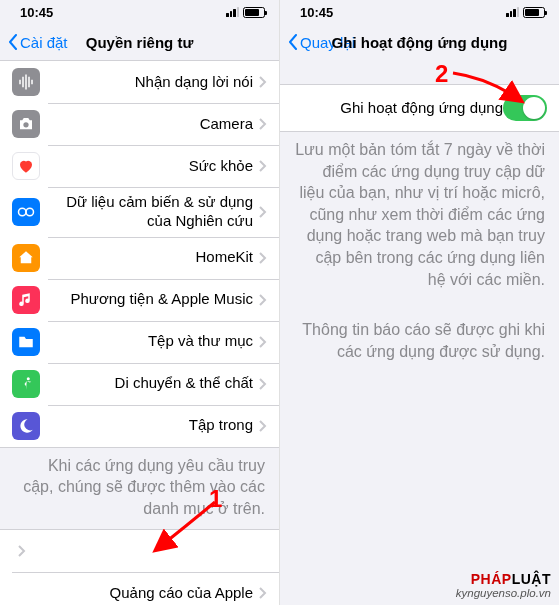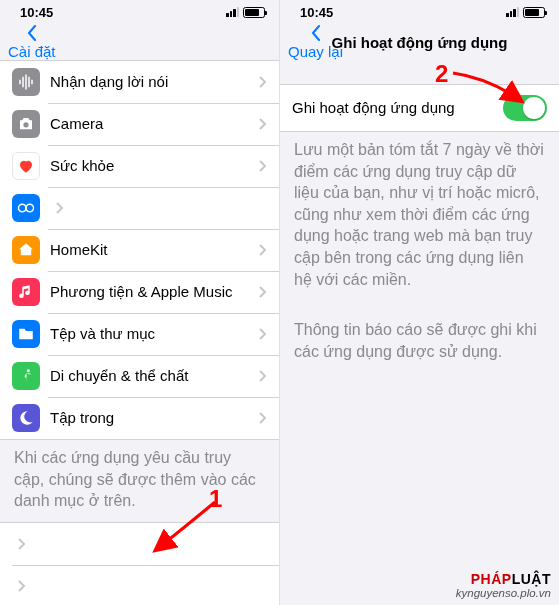--- a/index.html
+++ b/index.html
@@ -1,27 +1,27 @@
 <!DOCTYPE html>
 <html><head>
 <meta charset="utf-8">
 <style>
 * { margin: 0; padding: 0; box-sizing: border-box; font-family: -apple-system, BlinkMacSystemFont, "Segoe UI", Helvetica, Arial, sans-serif; -webkit-font-smoothing: antialiased; }
 body { background: #fff; width: 559px; height: 605px; position: relative; overflow: hidden; }
-.container { display: flex; width: 100%; height: 100%; }
+.container { display: flex; width: 100%; height: 100%; text-align: right; }
 .pane { flex: 1; background: #f2f2f7; display: flex; flex-direction: column; position: relative; }
 .pane + .pane { border-left: 1px solid #e0e0e0; }
 
 
 .status-bar { height: 24px; display: flex; align-items: center; justify-content: space-between; padding: 0 14px 0 20px; font-size: 13px; font-weight: 600; color: #000; }
 .status-right { display: flex; align-items: center; gap: 4px; }
 
 
 .nav-bar { height: 36px; display: flex; align-items: center; position: relative; padding: 0 8px; }
-.nav-back { color: #007aff; font-size: 15px; display: flex; align-items: center; gap: 2px; cursor: pointer; flex-direction: column; }
+.nav-back { color: #007aff; font-size: 15px; display: flex; align-items: center; gap: 2px; cursor: pointer; }
 .nav-back svg { width: 10px; height: 16px; }
 .nav-title { position: absolute; left: 50%; transform: translateX(-50%); font-size: 15px; font-weight: 600; color: #000; white-space: nowrap; }
 
 
 .content { flex: 1; overflow-y: auto; }
 .group { background: #fff; border-top: 0.5px solid #d1d1d6; border-bottom: 0.5px solid #d1d1d6; }
 .row { display: flex; align-items: center; min-height: 42px; padding: 6px 12px; position: relative; cursor: pointer; }
 .row + .row::before { content: ""; position: absolute; top: 0; left: 48px; right: 0; height: 0.5px; background: #d1d1d6; }
 .row.no-icon + .row.no-icon::before { left: 12px; }
 .row.no-icon { padding: 10px 12px; }
@@ -86,20 +86,21 @@
         <span class="batt"></span>
       </div>
     </div>
     <div class="nav-bar">
       <div class="nav-back">
         <svg viewBox="0 0 10 16">
             <path d="M8 1 L2 8 L8 15" stroke="#007aff" stroke-width="2" fill="none" stroke-linecap="round" stroke-linejoin="round"></path>
           </svg>
         <span>Cài đặt</span>
       </div>
+      <div class="nav-title">Quyền riêng tư</div>
     </div>
 
     <div class="content">
       <div class="group">
         <div class="row">
           <div class="icon-wrap bg-gray">
               <svg viewBox="0 0 24 24">
                 <rect x="3" y="9" width="2" height="6"></rect>
                 <rect x="7" y="5" width="2" height="14"></rect>
                 <rect x="11" y="2" width="2" height="20"></rect>
@@ -135,20 +136,21 @@
               <path d="M1 1 L6 6 L1 11"></path>
             </svg>
         </div>
         <div class="row">
           <div class="icon-wrap bg-blue">
               <svg viewBox="0 0 24 24">
                 <path d="M7 7a5 5 0 1 1 0 10 5 5 0 0 1 0-10z" fill="none" stroke="#fff" stroke-width="2"></path>
                 <path d="M17 7a5 5 0 1 1 0 10 5 5 0 0 1 0-10z" fill="none" stroke="#fff" stroke-width="2"></path>
               </svg>
             </div>
+          <div class="row-label">Dữ liệu cảm biến &amp; sử dụng của Nghiên cứu</div>
           <svg class="chevron" viewBox="0 0 8 12">
               <path d="M1 1 L6 6 L1 11"></path>
             </svg>
         </div>
         <div class="row">
           <div class="icon-wrap bg-orange">
               <svg viewBox="0 0 24 24">
                 <path d="M12 3l9 8h-2v8H5v-8H3z"></path>
               </svg>
             </div>
@@ -205,20 +207,21 @@
       </div>
       <div class="footer-note">Khi các ứng dụng yêu cầu truy cập, chúng sẽ được thêm vào các danh mục ở trên.</div>
 
       <div class="group">
         <div class="row no-icon">
           <svg class="chevron" viewBox="0 0 8 12">
               <path d="M1 1 L6 6 L1 11"></path>
             </svg>
         </div>
         <div class="row no-icon">
+          <div class="row-label">Quảng cáo của Apple</div>
           <svg class="chevron" viewBox="0 0 8 12">
               <path d="M1 1 L6 6 L1 11"></path>
             </svg>
         </div>
       </div>
 
       <div style="height:20px"></div>
 
       <div class="group">
         <div class="row no-icon">

